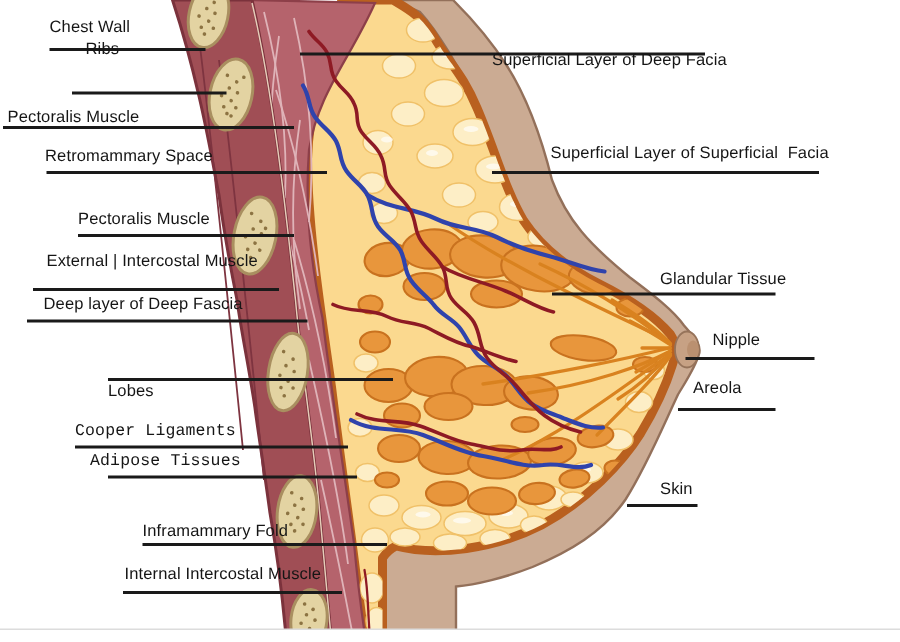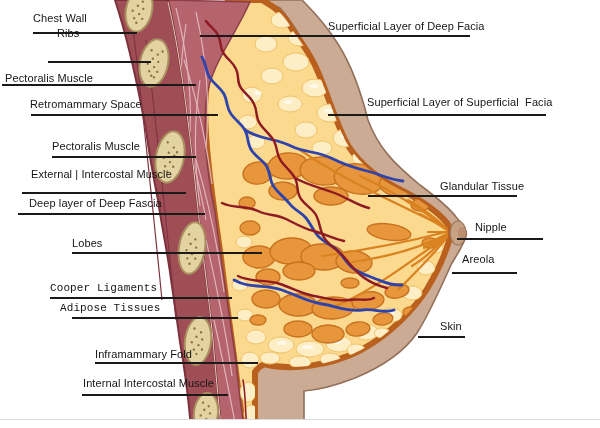--- a/index.html
+++ b/index.html
@@ -296,31 +296,31 @@
       <div class="label" style="left: 5px; top: 72px;">Pectoralis Muscle</div>
       <div class="leader" style="left: 2px; top: 84px; width: 194px;"></div>
       <div class="label" style="left: 30px; top: 98px;">Retromammary Space</div>
       <div class="leader" style="left: 31px; top: 114px; width: 187px;"></div>
       <div class="label" style="left: 52px; top: 140px;">Pectoralis Muscle</div>
       <div class="leader" style="left: 52px; top: 156px; width: 144px;"></div>
       <div class="label" style="left: 31px; top: 168px;">External | Intercostal Muscle</div>
       <div class="leader" style="left: 22px; top: 192px; width: 164px;"></div>
       <div class="label" style="left: 29px; top: 197px;">Deep layer of Deep Fascia</div>
       <div class="leader" style="left: 18px; top: 213px; width: 187px;"></div>
-      <div class="label" style="left: 72px; top: 237px;">Lobes</div>
+      <div class="label" style="left: 72px; top: 255px;">Lobes</div>
       <div class="leader" style="left: 72px; top: 252px; width: 190px;"></div>
       <div class="label" style="left: 50px; top: 282px; font-family: Liberation Mono, monospace;">Cooper Ligaments</div>
       <div class="leader" style="left: 50px; top: 297px; width: 182px;"></div>
       <div class="label" style="left: 60px; top: 302px; font-family: Liberation Mono, monospace;">Adipose Tissues</div>
       <div class="leader" style="left: 72px; top: 317px; width: 166px;"></div>
       <div class="label" style="left: 95px; top: 348px; text-align: center;">Inframammary Fold</div>
       <div class="leader" style="left: 95px; top: 362px; width: 163px;"></div>
       <div class="label" style="left: 83px; top: 377px;">Internal Intercostal Muscle</div>
       <div class="leader" style="left: 82px; top: 394px; width: 146px;"></div>
-      <div class="label" style="left: 328px; top: 20px;">Superficial Layer of Deep Facia</div>
+      <div class="label" style="left: 328px; top: 34px;">Superficial Layer of Deep Facia</div>
       <div class="leader" style="left: 200px; top: 35px; width: 270px;"></div>
       <div class="label" style="left: 367px; top: 96px;">Superficial Layer of Superficial  Facia</div>
       <div class="leader" style="left: 328px; top: 114px; width: 218px;"></div>
       <div class="label" style="left: 440px; top: 180px;">Glandular Tissue</div>
       <div class="leader" style="left: 368px; top: 195px; width: 149px;"></div>
       <div class="label" style="left: 463px; top: 221px; padding-left: 12px;">Nipple</div>
       <div class="leader" style="left: 457px; top: 238px; width: 86px;"></div>
       <div class="label" style="left: 462px; top: 253px;">Areola</div>
       <div class="leader" style="left: 452px; top: 272px; width: 65px;"></div>
       <div class="label" style="left: 440px; top: 320px;">Skin</div>

